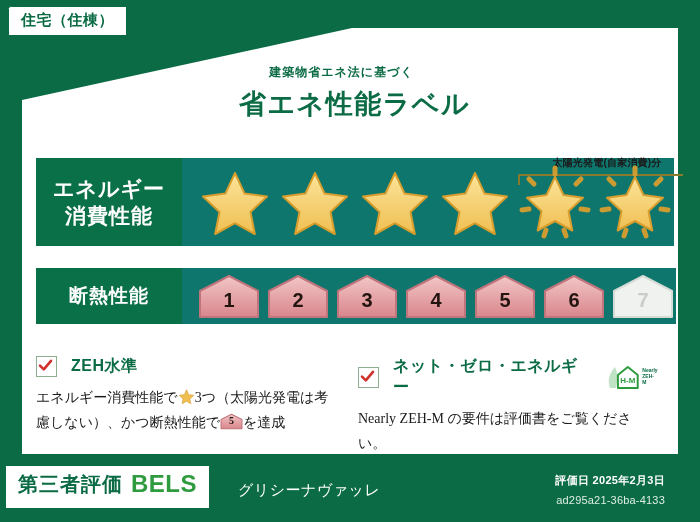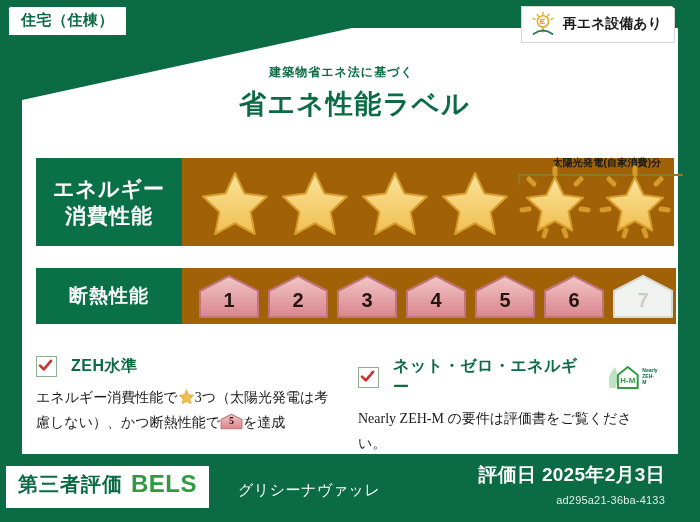--- a/index.html
+++ b/index.html
@@ -59,21 +59,21 @@
   .row-energy{top:158px;width:628px;height:88px;}
   .row-insul {top:268px;width:628px;height:56px;}
   .row-key{
     background:#0a7048;color:#fff;font-weight:bold;
     display:flex;align-items:center;justify-content:center;text-align:center;
     line-height:1.3;letter-spacing:1px;flex:0 0 146px;
   }
   .row-energy .row-key{font-size:21px;}
   .row-insul  .row-key{font-size:19px;}
   .row-val{
-    flex:1;background:#a16207;position:relative;
+    flex:1;background:#0f766e;position:relative;
     display:flex;align-items:center;
   }
 
   
   .stars{display:flex;align-items:center;gap:2px;padding-left:14px;}
   .star-wrap{position:relative;width:78px;height:78px;}
   .star-wrap svg{position:absolute;left:0;top:0;width:78px;height:78px;}
 
   
   .solar-note{
@@ -130,53 +130,37 @@
     padding:4px 12px 10px;display:flex;align-items:center;gap:8px;
   }
   .bels-jp{font-size:20px;font-weight:bold;color:#0a6b44;letter-spacing:1px;}
   .bels-en{font-size:24px;font-weight:bold;color:#2e9b3f;letter-spacing:.5px;}
   .prop-name{
     position:absolute;left:238px;bottom:22px;
     font-size:15px;color:#fff;letter-spacing:.5px;
   }
   .eval{
     position:absolute;right:18px;bottom:34px;text-align:right;
-    font-size:19px;font-weight:bold;color:#fff;letter-spacing:.3px;
+    font-size:11px;font-weight:bold;color:#fff;letter-spacing:.3px;
   }
   .eval-id{
     position:absolute;right:18px;bottom:16px;text-align:right;
     font-size:11px;color:#dfeee6;letter-spacing:.2px;
   }
 </style>
 </head>
 <body>
 
 <div id="label">
 
   <div class="green-diag"></div>
   <div class="white-sheet"></div>
 
   <div class="tag-dwelling">住宅（住棟）</div>
 
-  <div class="badge-renew">
-    <svg class="sun-ico" viewBox="0 0 26 26">
-      <g stroke="#e0a92b" stroke-width="1.4" stroke-linecap="round">
-        <line x1="13" y1="1.5" x2="13" y2="3.6"></line>
-        <line x1="7.2" y1="3.3" x2="8.3" y2="5.1"></line>
-        <line x1="3.2" y1="7.4" x2="5.0" y2="8.5"></line>
-        <line x1="18.8" y1="3.3" x2="17.7" y2="5.1"></line>
-        <line x1="22.8" y1="7.4" x2="21.0" y2="8.5"></line>
-      </g>
-      <path d="M13 4.8 a5.6 5.6 0 1 0 0 11.2 a5.6 5.6 0 1 0 0 -11.2" fill="none" stroke="#e0a92b" stroke-width="1.6"></path>
-      <path d="M10.6 8.4 h4.2 M10.6 10.4 h3.4 M10.6 12.4 h4.2 M10.6 8.4 v4" fill="none" stroke="#e0a92b" stroke-width="1.3"></path>
-      <path d="M13 16 v5.5" stroke="#e0a92b" stroke-width="1.5"></path>
-      <path d="M3.5 23 q9.5 -7 19 0" fill="none" stroke="#2e7d4f" stroke-width="1.8" stroke-linecap="round"></path>
-    </svg>
-    <span>再エネ設備あり</span>
-  </div>
 
   <div class="sub-title">建築物省エネ法に基づく</div>
   <div class="main-title">省エネ性能ラベル</div>
 
   <div class="row row-energy">
     <div class="row-key">
       <div>
         <div>エネルギー</div>
         <div>消費性能</div>
       </div>

